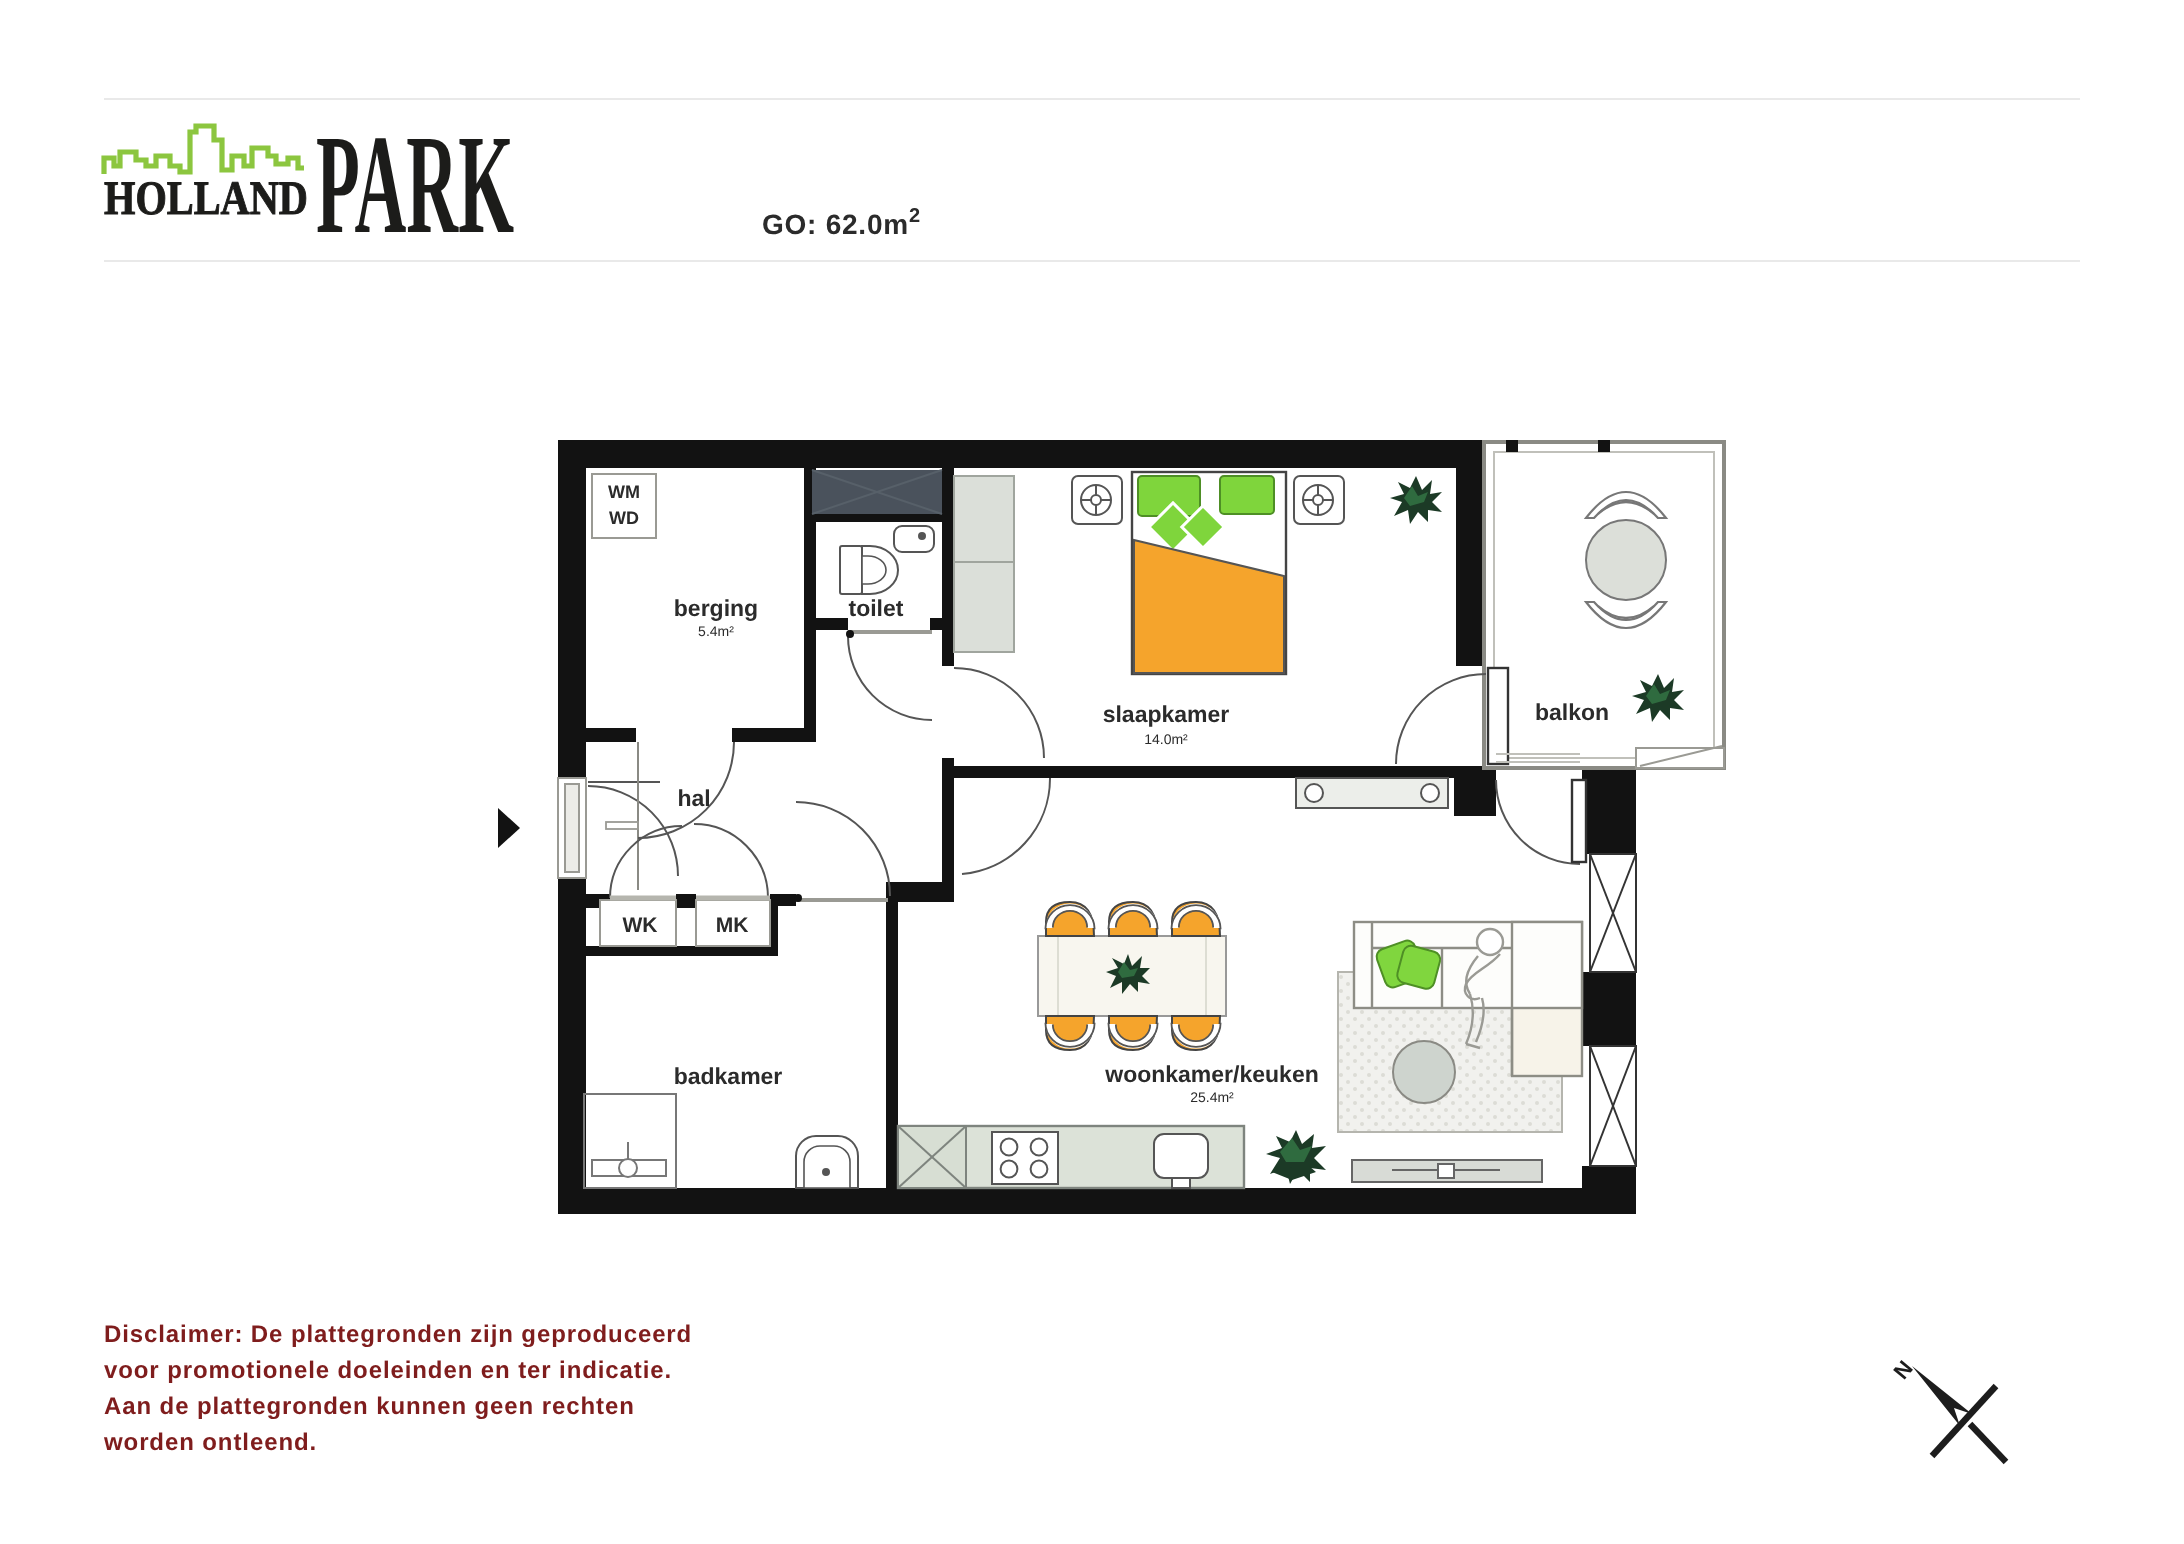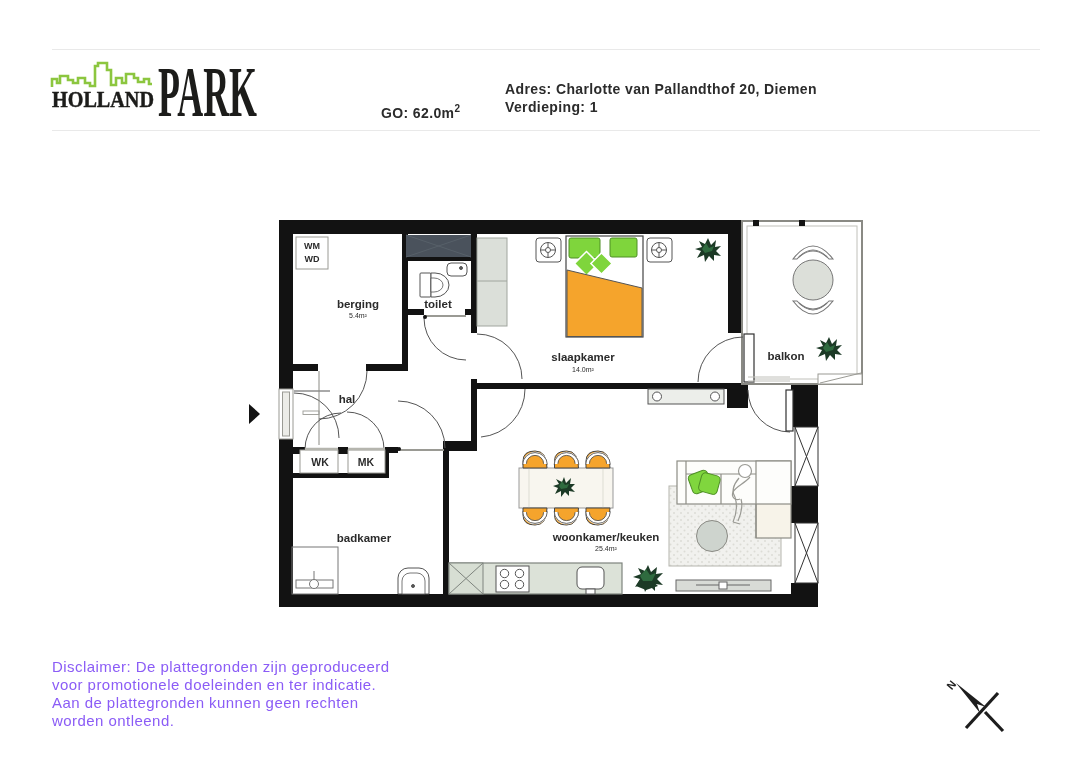--- a/index.html
+++ b/index.html
@@ -21,21 +21,20 @@
       <path d="M2,31 V23 H7 V27 H10 V20 H18 V24 H23 V27 H28 V22 H35 V27 H40 V30 H45 V10 H48 V7 H57 V14 H61 V29 H66 V22 H72 V27 H76 V18 H84 V22 H88 V26 H94 V23 H99 V28 H102" fill="none" stroke="#8cc63f" stroke-width="2.6"></path>
 
       <text x="2" y="51" font-family="Liberation Serif, serif" font-weight="700" font-size="24" fill="#1c1c1a" stroke="#1c1c1a" stroke-width="0.5" textLength="102" lengthAdjust="spacingAndGlyphs">HOLLAND</text>
 
       <text x="108" y="60" font-family="Liberation Serif, serif" font-weight="700" font-size="71" fill="#1c1c1a" textLength="99" lengthAdjust="spacingAndGlyphs">PARK</text>
     </svg>
   </div>
 
   <div class="hdrtxt" style="left:381px;top:76px;margin-top:24px;">GO: 62.0m<span style="font-size:10px;vertical-align:6px;">2</span></div>
 
-  <div class="hdrtxt" style="left:505px;top:80px;">Adres: Charlotte van Pallandthof 20, Diemen<br>Verdieping: 1</div>
 
 
   <svg style="position:absolute;left:0;top:0;" width="1092" height="772" viewBox="0 0 1092 772">
     <defs>
       <pattern id="rugdots" width="7" height="7" patternUnits="userSpaceOnUse">
         <rect width="7" height="7" fill="#f1f1ee"></rect>
         <circle cx="2" cy="2" r="1" fill="#dcdcd6"></circle>
         <circle cx="5.5" cy="5.5" r="1" fill="#dcdcd6"></circle>
       </pattern>
     </defs>
@@ -420,19 +419,19 @@
     </g>
 
     <g>
       <line x1="998" y1="693" x2="966" y2="728" stroke="#1d1d1d" stroke-width="3.2"></line>
       <line x1="985" y1="712" x2="1003" y2="731" stroke="#1d1d1d" stroke-width="3.2"></line>
       <polygon points="956,683 986,707 977,704 980,713" fill="#1d1d1d"></polygon>
       <text x="947" y="688" font-size="11" font-weight="700" fill="#1d1d1d" transform="rotate(-50 952 684)" font-family="Liberation Sans, sans-serif">N</text>
     </g>
   </svg>
 
-  <div style="position:absolute;left:52px;top:658px;color:#8b5cf6;font-size:15px;font-weight:400;line-height:18px;letter-spacing:0.45px;">
+  <div style="position:absolute;left:52px;top:658px;color:#7f1d1d;font-size:12px;font-weight:700;line-height:18px;letter-spacing:0.45px;">
     Disclaimer: De plattegronden zijn geproduceerd<br>
     voor promotionele doeleinden en ter indicatie.<br>
     Aan de plattegronden kunnen geen rechten<br>
     worden ontleend.
   </div>
 </div>
 
 </body></html>

